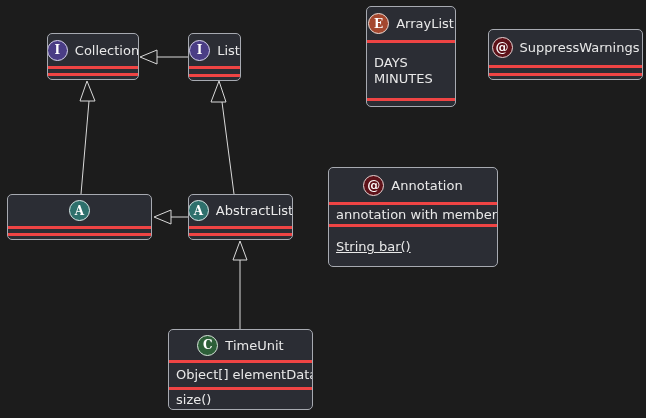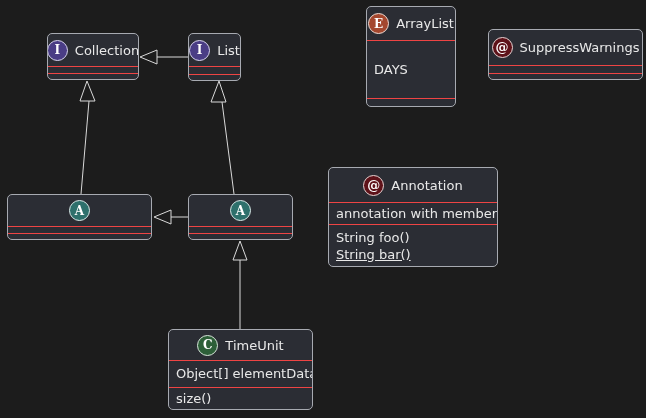--- a/index.html
+++ b/index.html
@@ -28,21 +28,21 @@
     display:flex; align-items:center; justify-content:center;
     font-family:"DejaVu Serif", serif; font-weight:bold; font-size:12px;
     color:#ffffff; box-sizing:border-box; flex:none;
   }
   .spot-i  { background:#4a3d85; border:1.5px solid #d9d5ef; }
   .spot-a  { background:#2e706c; border:1.5px solid #d9e9e8; }
   .spot-c  { background:#2d5f38; border:1.5px solid #d7e6da; }
   .spot-e  { background:#a4472e; border:1.5px solid #f0ddd5; }
   .spot-at { background:#5e1219; border:1.5px solid #e8d2d2; font-size:13px; }
 
-  .comp { border-top:1px solid #ef4444; flex:none; box-sizing:border-box; }
+  .comp { border-top:3px solid #ef4444; flex:none; box-sizing:border-box; }
   .comp.fill { flex:1; }
   .comp.rows { display:flex; flex-direction:column; justify-content:center; }
   .member { padding:0 7px; line-height:15.5px; white-space:nowrap; }
 </style>
 </head>
 <body>
 
 <div class="canvas">
 
   <svg class="rel-layer">
@@ -86,20 +86,21 @@
     <div class="comp fill"></div>
   </div>
 
   <div class="uml-box" style="left:366px; top:6px; width:90px; height:101px;">
     <div class="uml-title" style="height:33px;">
       <span class="spot spot-e">E</span>
       <span class="cname">ArrayList</span>
     </div>
     <div class="comp rows" style="height:58px;">
       <div class="member">DAYS</div>
+      <div class="member">MINUTES</div>
     </div>
     <div class="comp fill"></div>
   </div>
 
   <div class="uml-box" style="left:488px; top:29px; width:155px; height:51px;">
     <div class="uml-title" style="height:35px;">
       <span class="spot spot-at">@</span>
       <span class="cname">SuppressWarnings</span>
     </div>
     <div class="comp" style="height:8px;"></div>
@@ -110,35 +111,35 @@
     <div class="uml-title" style="height:31px;">
       <span class="spot spot-a">A</span>
     </div>
     <div class="comp" style="height:7px;"></div>
     <div class="comp fill"></div>
   </div>
 
   <div class="uml-box" style="left:188px; top:194px; width:105px; height:46px;">
     <div class="uml-title" style="height:31px;">
       <span class="spot spot-a">A</span>
+      <span class="cname it">AbstractList</span>
     </div>
     <div class="comp" style="height:7px;"></div>
     <div class="comp fill"></div>
   </div>
 
   <div class="uml-box" style="left:328px; top:167px; width:170px; height:100px;">
     <div class="uml-title" style="height:34px;">
       <span class="spot spot-at">@</span>
       <span class="cname">Annotation</span>
     </div>
     <div class="comp rows" style="height:22px;">
       <div class="member">annotation with members</div>
     </div>
     <div class="comp rows fill">
-      <div class="member" style="line-height:17px;">String foo()</div>
       <div class="member" style="line-height:17px;text-decoration:underline;">String bar()</div>
     </div>
   </div>
 
   <div class="uml-box" style="left:168px; top:329px; width:145px; height:81px;">
     <div class="uml-title" style="height:30px;">
       <span class="spot spot-c">C</span>
       <span class="cname">TimeUnit</span>
     </div>
     <div class="comp rows" style="height:27px;">

